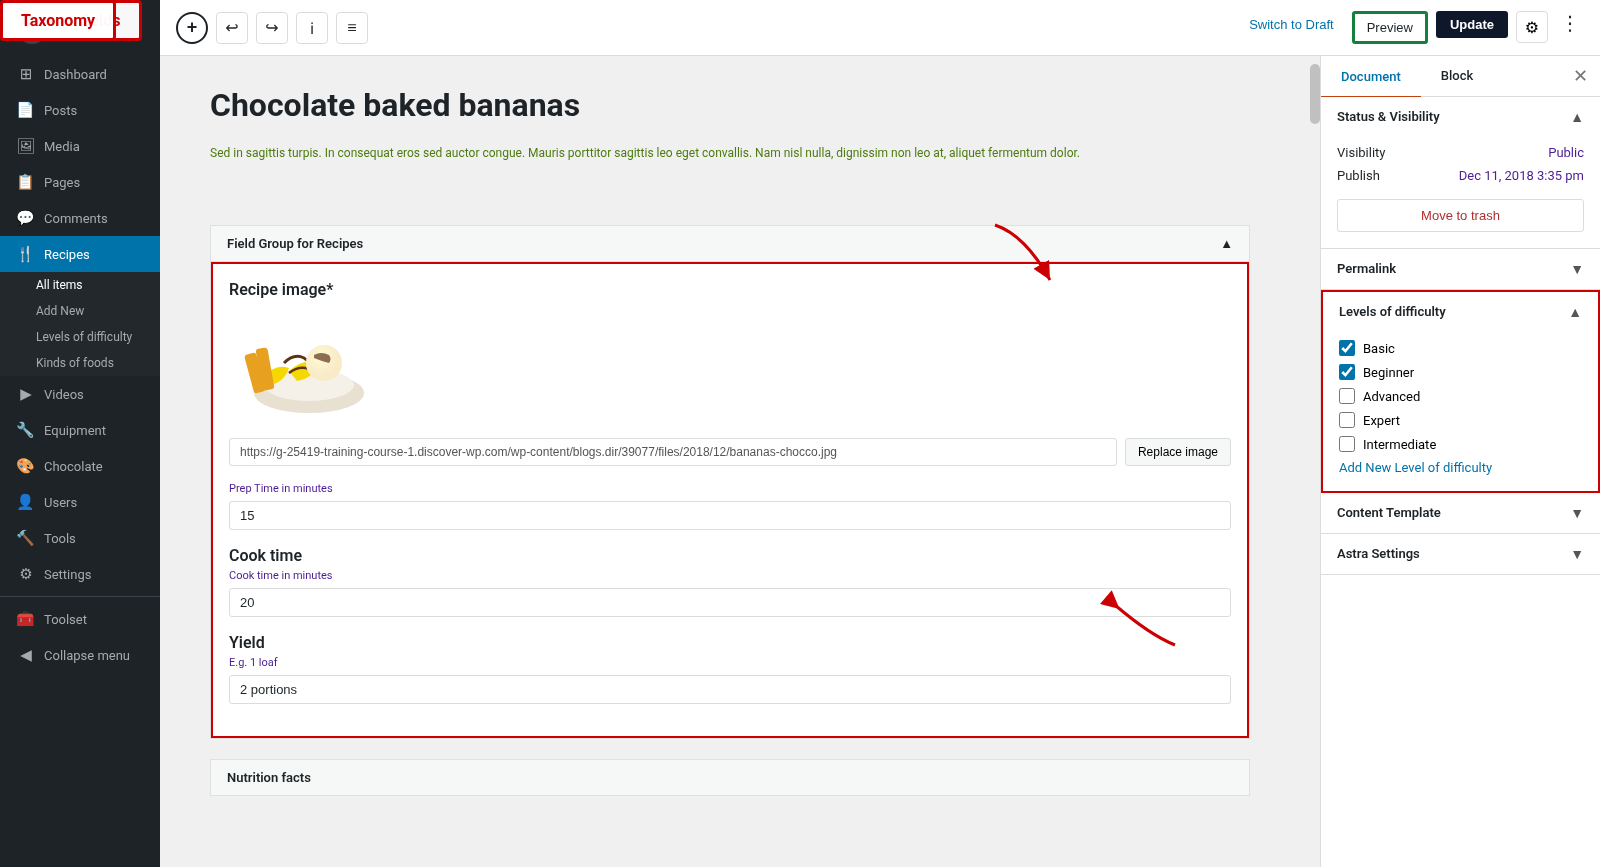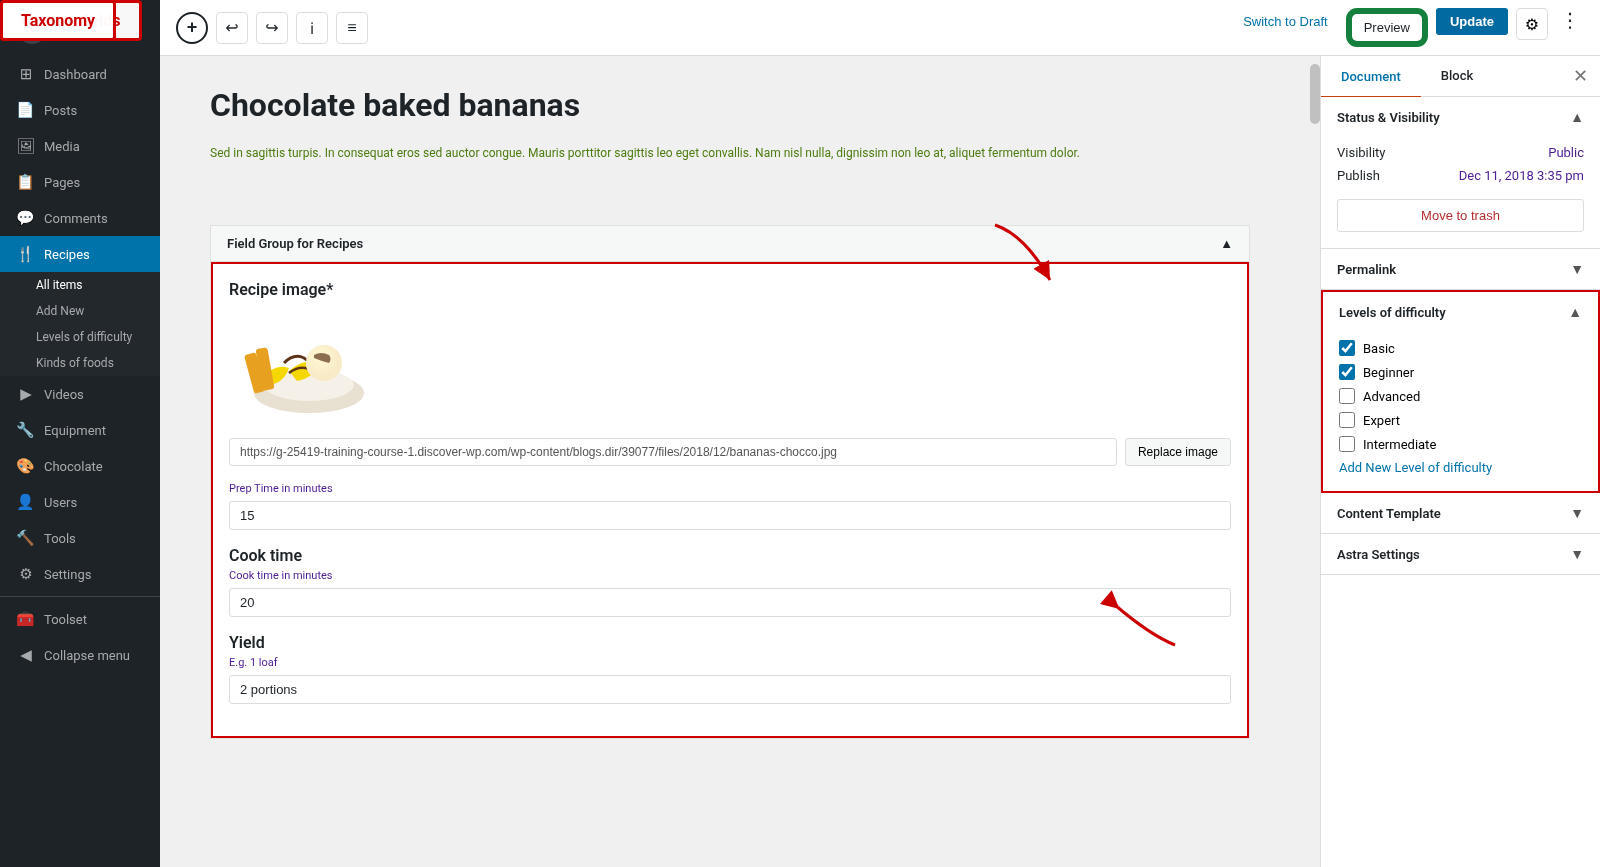--- a/index.html
+++ b/index.html
@@ -87,22 +87,22 @@
       background: none;
       cursor: pointer;
       display: flex; align-items: center; justify-content: center;
       font-size: 18px;
       font-weight: bold;
       color: #1d2327;
     }
     .toolbar-spacer { flex: 1; }
     .toolbar-right { display: flex; align-items: flex-start; gap: 8px; }
     .btn-switch-draft { background: none; border: none; color: #0073aa; cursor: pointer; font-size: 13px; padding: 6px 10px; }
-    .btn-preview { background: #fff; border: 6px solid #15803d; border-radius: 11px; padding: 6px 12px; cursor: pointer; font-size: 13px; color: #1d2327; }
-    .btn-update { background: #0369a1; border: none; border-radius: 3px; padding: 6px 14px; cursor: pointer; font-size: 13px; color: #fff; font-weight: 600; }
+    .btn-preview { background: #fff; border: 3px solid #15803d; border-radius: 3px; padding: 6px 12px; cursor: pointer; font-size: 13px; color: #1d2327; }
+    .btn-update { background: #0f172a; border: none; border-radius: 3px; padding: 6px 14px; cursor: pointer; font-size: 13px; color: #fff; font-weight: 600; }
     .btn-gear { width: 32px; height: 32px; border: 1px solid #dcdcde; border-radius: 4px; background: none; cursor: pointer; display: flex; align-items: center; justify-content: center; font-size: 16px; }
     .btn-dots { background: none; border: none; cursor: pointer; font-size: 20px; color: #1d2327; padding: 0 4px; }
 
     
     #content-area {
       display: flex;
       flex: 1;
       overflow: hidden;
     }
     .post-title { font-size: 32px; font-weight: 700; color: #1d2327; margin-bottom: 20px; }
@@ -184,21 +184,21 @@
       border-bottom: 2px solid transparent;
       margin-bottom: -1px;
     }
     .panel-tab.active { border-bottom: 1px solid #c2410c; color: #0073aa; }
     .panel-close-btn { margin-left: auto; background: none; border: none; cursor: pointer; font-size: 18px; color: #777; padding: 8px 12px; }
 
     
     .panel-section { border-bottom: 1px solid #dcdcde; }
     .panel-section-header {
       display: flex;
-      align-items: center;
+      align-items: flex-start;
       justify-content: space-between;
       padding: 12px 16px;
       cursor: pointer;
     }
     .panel-section-title { font-weight: 600; font-size: 13px; color: #1d2327; }
     .panel-section-body { padding: 8px 16px 16px; }
     .panel-row { display: flex; justify-content: space-between; align-items: center; margin-bottom: 8px; font-size: 13px; }
     .panel-label { color: #1d2327; }
     .panel-value-link { color: #4c1d95; text-decoration: none; cursor: pointer; font-size: 13px; }
     .btn-move-trash {
@@ -427,20 +427,23 @@
             </div>
 
             <div class="field-row">
               <div class="field-label">Yield</div>
               <div class="field-hint">E.g. 1 loaf</div>
               <input class="field-input" type="text" value="2 portions" style="">
             </div>
           </div>
         </div>
 
+        <div class="nutrition-section">
+          <span>Nutrition facts</span>
+        </div>
       </div>
 
       <div class="vertical-scrollbar">
         <div class="scroll-thumb"></div>
       </div>
     </div>
 
     <div id="right-panel">
 
       <div class="panel-tabs">

